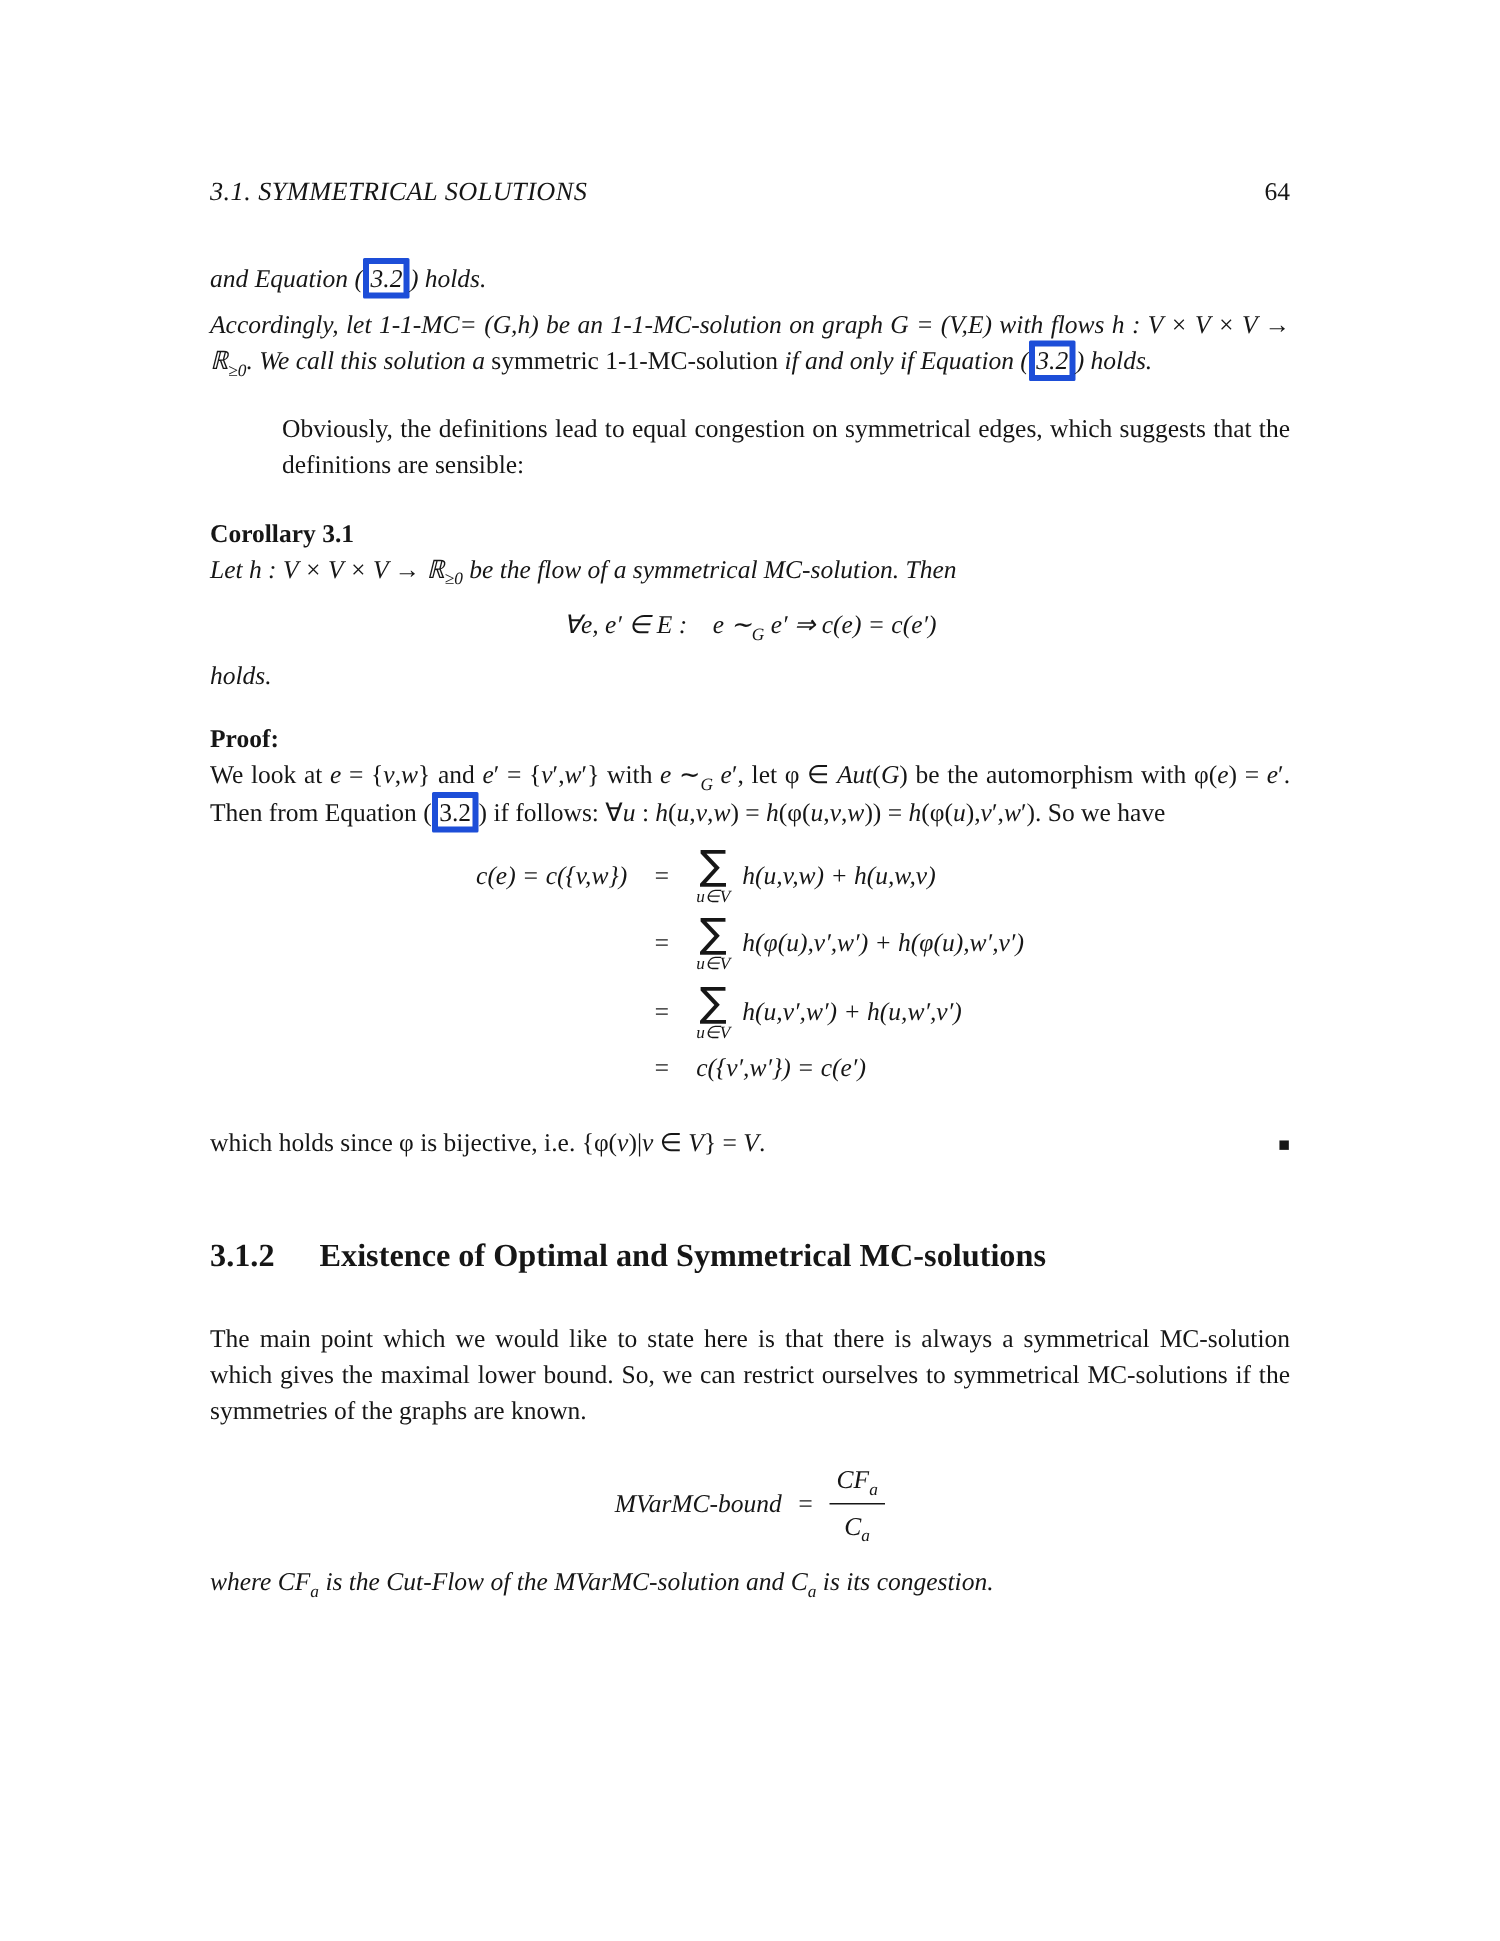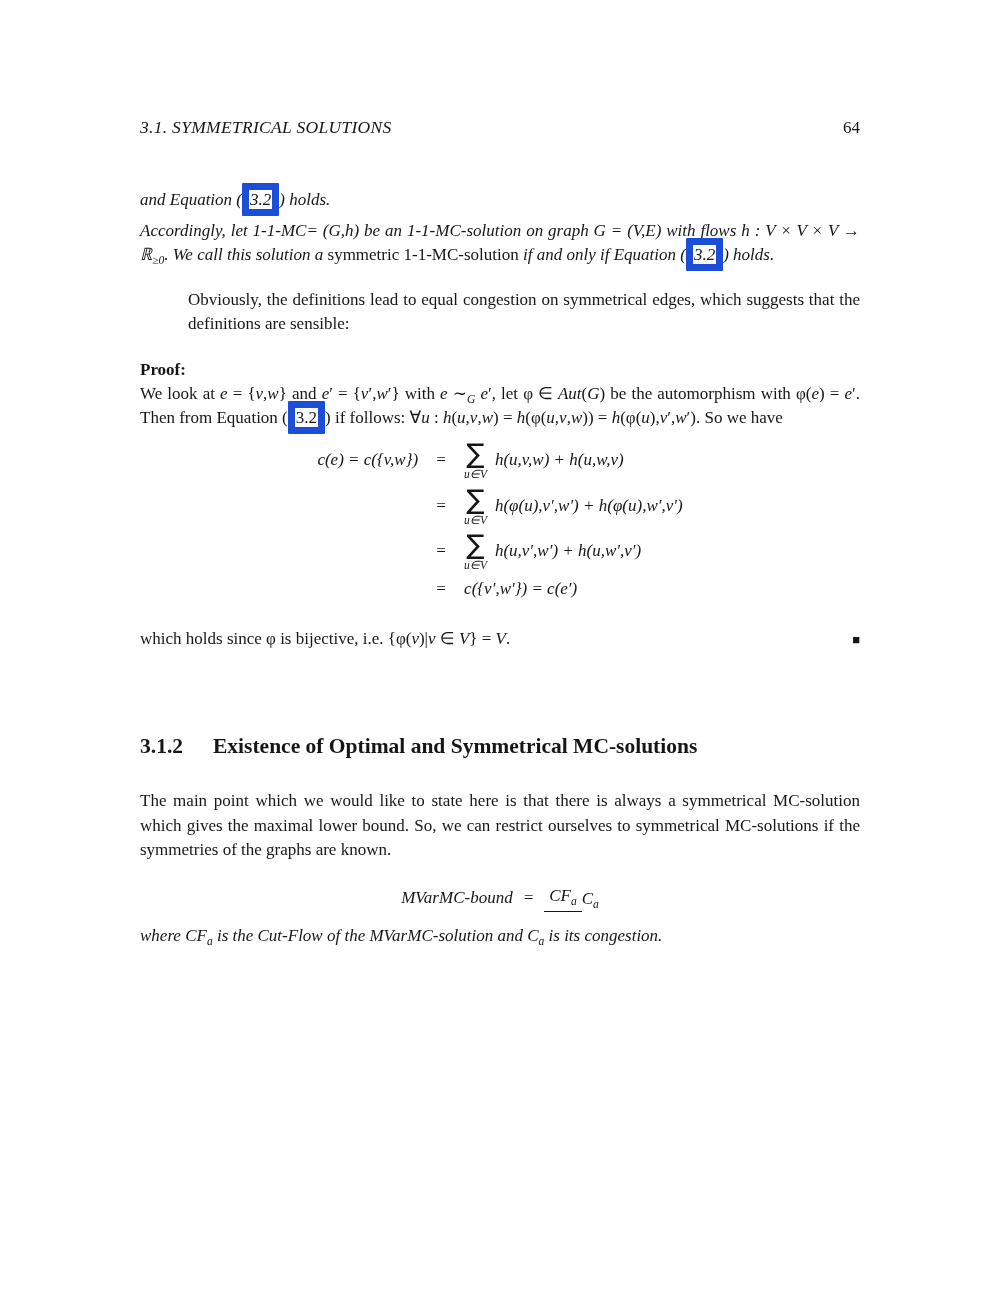--- a/index.html
+++ b/index.html
@@ -11,28 +11,28 @@
     background:#ffffff;
     color:#161616;
     font-family:"Liberation Serif", serif;
     font-size:17px;
     line-height:1.42;
     padding:115px 140px 0 140px;
     overflow:hidden;
   }
   .runhead {
     display:flex; justify-content:space-between; align-items:baseline;
-    margin-bottom:48px;
+    margin-bottom:34px;
   }
   .runhead .htitle { font-style:italic; font-size:17.5px; letter-spacing:0.3px; }
   .runhead .pnum { font-style:normal; font-size:17px; }
   p { text-align:justify; }
   .it { font-style:italic; }
   .up { font-style:normal; }
-  .eqref { border:7px solid #1d4ed8; padding:0 1px; border-radius:1px; }
+  .eqref { border:4px solid #1d4ed8; padding:0 1px; border-radius:1px; }
   .bold { font-weight:bold; }
   .p1 { margin-bottom:7px; }
   .p2 { margin-bottom:20px; }
   .p3 { margin-bottom:22px;margin-left:48px; }
   .block-cor { margin-bottom:18px; }
   .diseq {
     text-align:center; font-style:italic;
     margin:13px 0 10px 0;
   }
   sub { font-size:68%; line-height:0; }
@@ -52,49 +52,55 @@
   .sum { display:inline-flex; flex-direction:column; align-items:center; line-height:1; }
   .sigma { font-size:27px; font-style:normal; font-family:"DejaVu Sans", sans-serif; }
   .under { font-size:11.5px; margin-top:2px; }
   .closing {
     display:flex; justify-content:space-between; align-items:baseline;
     margin-top:26px;
   }
   .qed { font-size:13px; }
   h2 {
     font-size:21.5px; font-weight:bold;
-    margin-top:80px; margin-bottom:28px;
+    margin-top:48px; margin-bottom:28px;
     font-family:"Liberation Serif", serif;
   }
   h2 .secnum { margin-right:30px; }
   .sec-para { margin-bottom:22px; }
   .frac-eq {
     display:flex; justify-content:center; align-items:center; gap:10px;
     margin:14px 0 12px 0; font-style:italic;
   }
-  .frac { display:inline-flex; flex-direction:row; align-items:center; }
+  .frac { display:inline-flex; flex-direction:column; align-items:center; }
   .frac .num { padding:0 5px 3px 5px; border-bottom:1.4px solid #161616; }
   .frac .den { padding-top:3px; }
 </style>
 </head>
 <body>
 
 <div class="page">
 
   <div class="runhead">
     <span class="htitle">3.1. SYMMETRICAL SOLUTIONS</span>
     <span class="pnum">64</span>
   </div>
 
   <p class="it p1">and Equation (<span class="eqref">3.2</span>) holds.</p>
 
   <p class="it p2">Accordingly, let 1-1-MC= (G,h) be an 1-1-MC-solution on graph G = (V,E) with flows h : V × V × V → ℝ<sub>≥0</sub>. We call this solution a <span class="up">symmetric 1-1-MC-solution</span> if and only if Equation (<span class="eqref">3.2</span>) holds.</p>
 
   <p class="p3">Obviously, the definitions lead to equal congestion on symmetrical edges, which suggests that the definitions are sensible:</p>
 
+  <div class="block-cor">
+    <div class="bold">Corollary 3.1</div>
+    <p class="it">Let h : V × V × V → ℝ<sub>≥0</sub> be the flow of a symmetrical MC-solution. Then</p>
+    <div class="diseq">∀e, e′ ∈ E :&nbsp;&nbsp;&nbsp;&nbsp;e ∼<sub>G</sub> e′ ⇒ c(e) = c(e′)</div>
+    <p class="it">holds.</p>
+  </div>
 
   <div>
     <div class="bold">Proof:</div>
     <p>We look at <i>e</i> = {<i>v</i>,<i>w</i>} and <i>e</i>′ = {<i>v</i>′,<i>w</i>′} with <i>e</i> ∼<sub><i>G</i></sub> <i>e</i>′, let φ ∈ <i>Aut</i>(<i>G</i>) be the automorphism with φ(<i>e</i>) = <i>e</i>′. Then from Equation (<span class="eqref">3.2</span>) if follows: ∀<i>u</i> : <i>h</i>(<i>u</i>,<i>v</i>,<i>w</i>) = <i>h</i>(φ(<i>u</i>,<i>v</i>,<i>w</i>)) = <i>h</i>(φ(<i>u</i>),<i>v</i>′,<i>w</i>′). So we have</p>
 
     <div class="eqarray">
       <div class="eqrow">
         <span class="lhs">c(e) = c({v,w})</span>
         <span class="rel">=</span>
         <span class="rhs">

